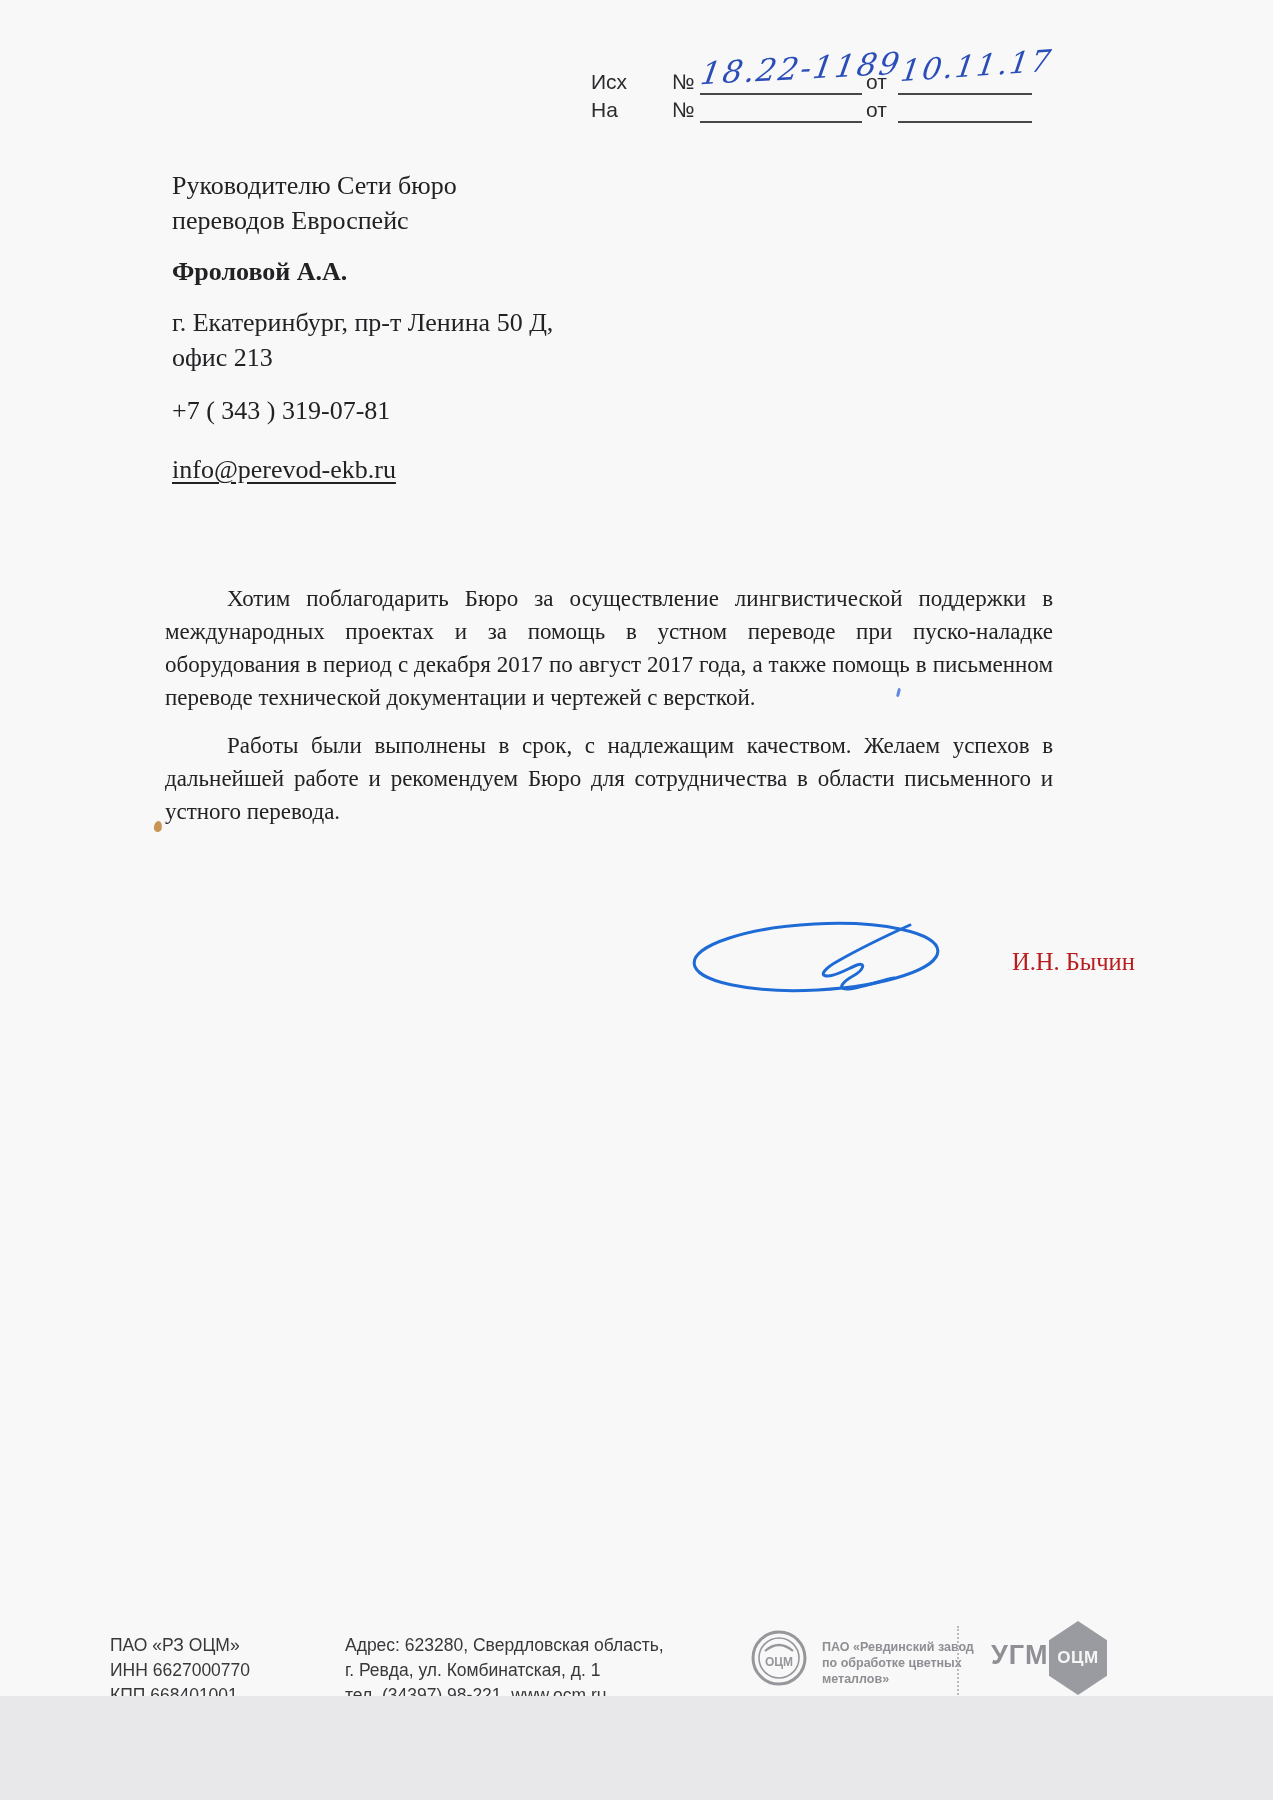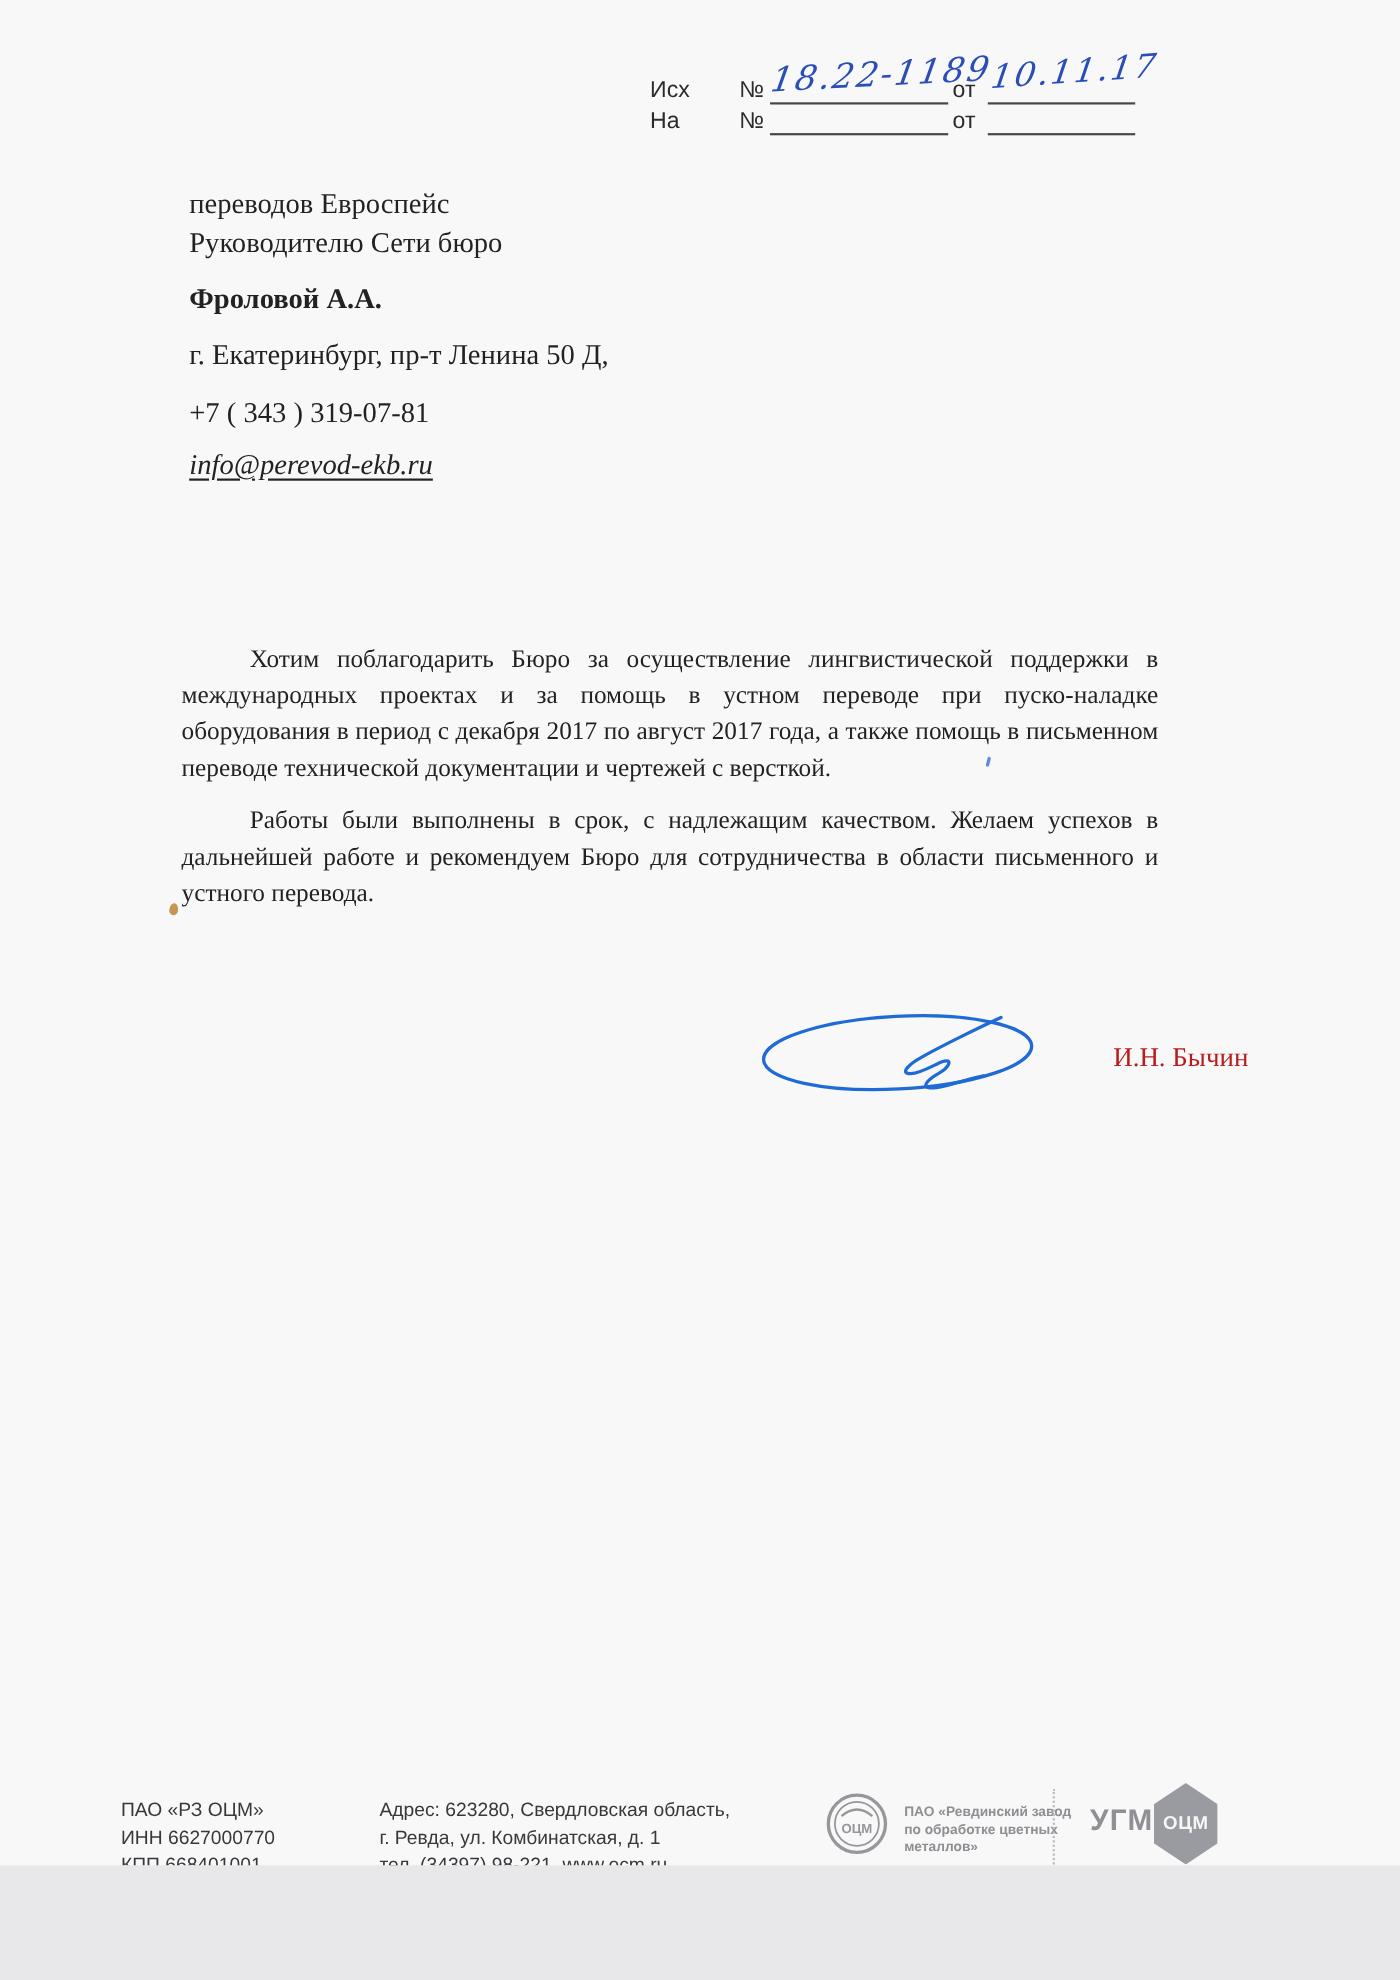--- a/index.html
+++ b/index.html
@@ -32,21 +32,21 @@
   }
 
   
   .recipient {
     position:absolute; left:172px; top:168px;
     font-size:26px; line-height:35px; color:#222224;
   }
   .recipient .grp { margin:0 0 14px 0; }
   .recipient .name { font-weight:bold; margin:16px 0 16px 0; }
   .recipient .phone { margin-top:18px; }
-  .recipient .email { margin-top:12px; text-decoration:underline; text-underline-offset:4px; display:inline-block;font-style:italic; }
+  .recipient .email { margin-top:24px; text-decoration:underline; text-underline-offset:4px; display:inline-block; }
 
   
   .body-text {
     position:absolute; left:165px; top:582px; width:888px;
     font-size:23px; line-height:33px; text-align:justify; color:#222224;
   }
   .body-text p { margin:0; text-indent:62px; }
   .body-text p + p { margin-top:15px; }
 
   
@@ -121,26 +121,27 @@
 
     <span class="ref-label" style="left:591px; top:98px;">На</span>
     <span class="ref-label" style="left:672px; top:98px;">№</span>
     <span class="ref-line" style="left:700px; top:121px; width:162px;"></span>
     <span class="ref-label" style="left:866px; top:98px;">от</span>
     <span class="ref-line" style="left:898px; top:121px; width:134px;"></span>
   </div>
 
   <div class="recipient">
     <div class="grp">
+      <div>Руководителю Сети бюро</div>
       <div>переводов Евроспейс</div>
-      <div>Руководителю Сети бюро</div>
     </div>
     <div class="name">Фроловой А.А.</div>
     <div class="grp">
       <div>г. Екатеринбург, пр-т Ленина 50 Д,</div>
+      <div>офис 213</div>
     </div>
     <div class="phone">+7 ( 343 ) 319-07-81</div>
     <div><span class="email">info@perevod-ekb.ru</span></div>
   </div>
 
   <div class="body-text">
     <p>Хотим поблагодарить Бюро за осуществление лингвистической поддержки в международных проектах и за помощь в устном переводе при пуско-наладке оборудования в период с декабря 2017 по август 2017 года, а также помощь в письменном переводе технической документации и чертежей с версткой.</p>
     <p>Работы были выполнены в срок, с надлежащим качеством. Желаем успехов в дальнейшей работе и рекомендуем Бюро для сотрудничества в области письменного и устного перевода.</p>
   </div>
 

